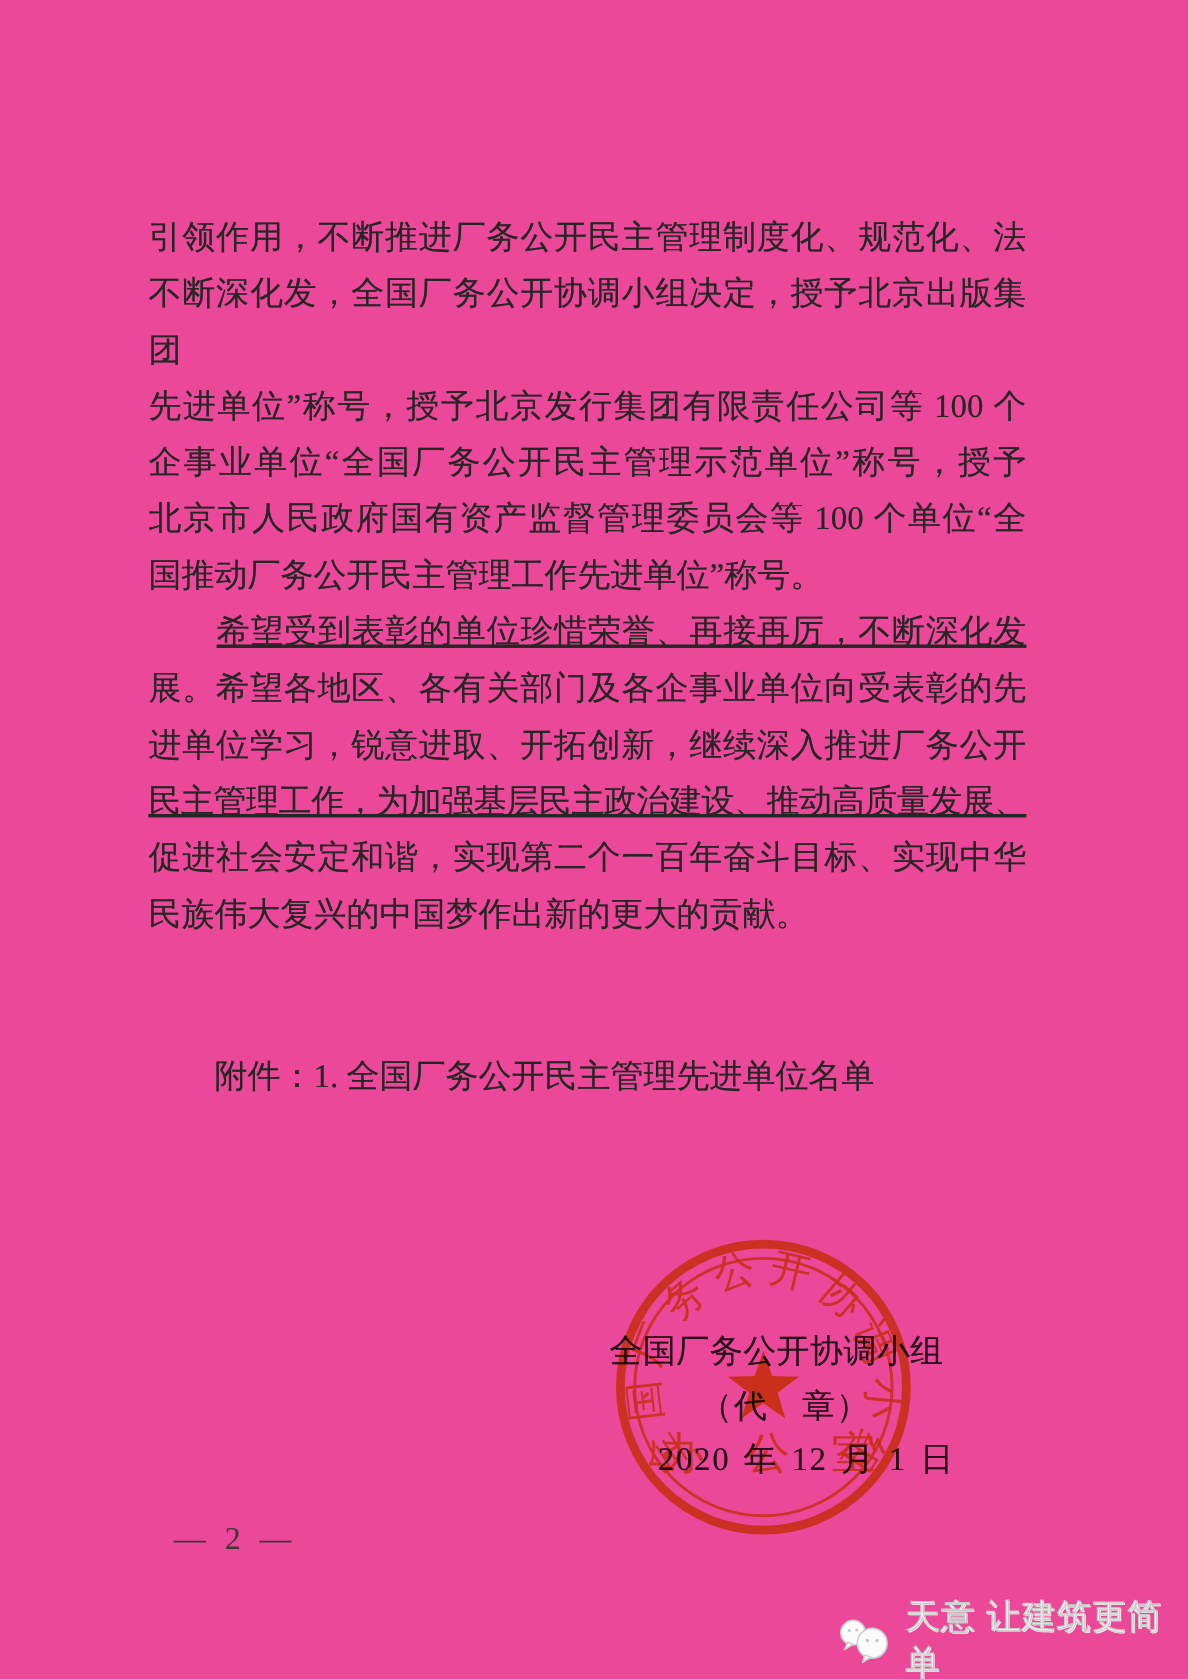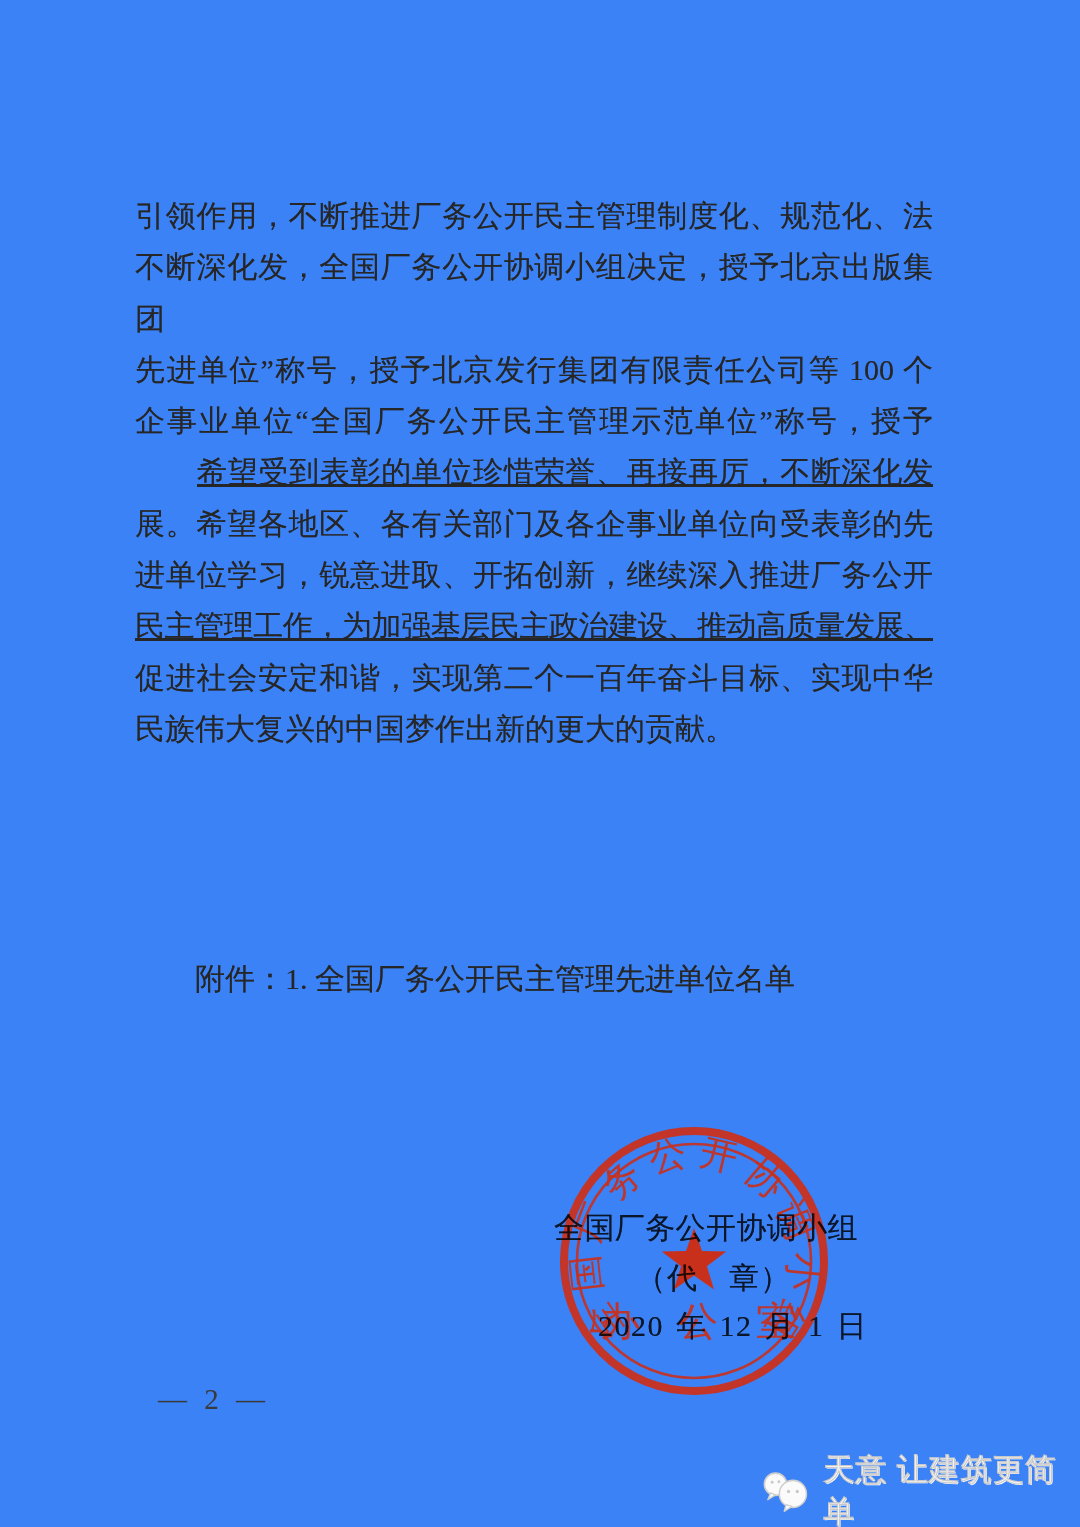--- a/index.html
+++ b/index.html
@@ -1,17 +1,17 @@
 <!DOCTYPE html>
 <html><head>
 <meta charset="utf-8">
 <style>
   html,body{margin:0;padding:0;background:#ffffff;}
   .page{
-    position:relative;width:1080px;height:1527px;background:#3b82f6;overflow:hidden;
+    position:relative;width:1080px;height:1527px;background:#ec4899;overflow:hidden;
     font-family:"Liberation Serif","DejaVu Serif",serif;color:#262626;
   }
   
   .body-text{
     position:absolute;left:135px;top:190px;width:798px;
     font-size:30px;line-height:51.3px;
     text-shadow:0 0 .6px rgba(40,40,40,.55);
   }
   .line{text-align:justify;text-align-last:justify;}
   .line.para-end{text-align-last:left;}
@@ -46,20 +46,22 @@
 </head>
 <body>
 
 <div class="page">
 
   <div class="body-text">
     <div class="line">引领作用，不断推进厂务公开民主管理制度化、规范化、法</div>
     <div class="line">不断深化发，全国厂务公开协调小组决定，授予北京出版集团</div>
     <div class="line">先进单位”称号，授予北京发行集团有限责任公司等 100 个</div>
     <div class="line">企事业单位“全国厂务公开民主管理示范单位”称号，授予</div>
+    <div class="line">北京市人民政府国有资产监督管理委员会等 100 个单位“全</div>
+    <div class="line para-end">国推动厂务公开民主管理工作先进单位”称号。</div>
     <div class="line indent">希望受到表彰的单位珍惜荣誉、再接再厉，不断深化发</div>
     <div class="line">展。希望各地区、各有关部门及各企事业单位向受表彰的先</div>
     <div class="line">进单位学习，锐意进取、开拓创新，继续深入推进厂务公开</div>
     <div class="line tight">民主管理工作，为加强基层民主政治建设、推动高质量发展、</div>
     <div class="line">促进社会安定和谐，实现第二个一百年奋斗目标、实现中华</div>
     <div class="line para-end">民族伟大复兴的中国梦作出新的更大的贡献。</div>
   </div>
 
   <div class="attachments">
     <div>

